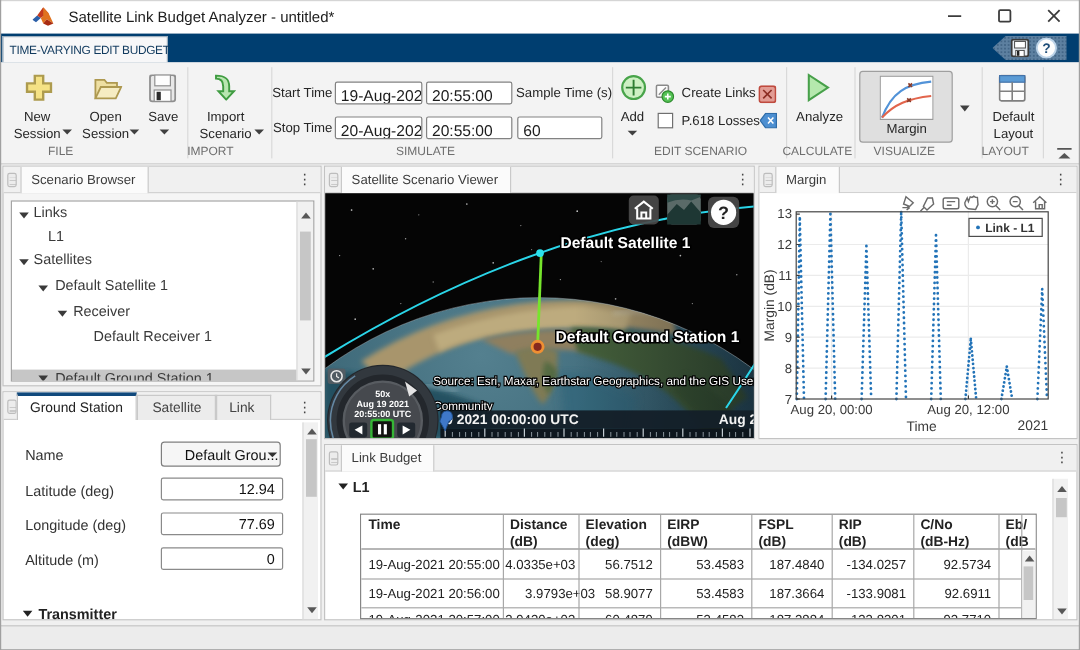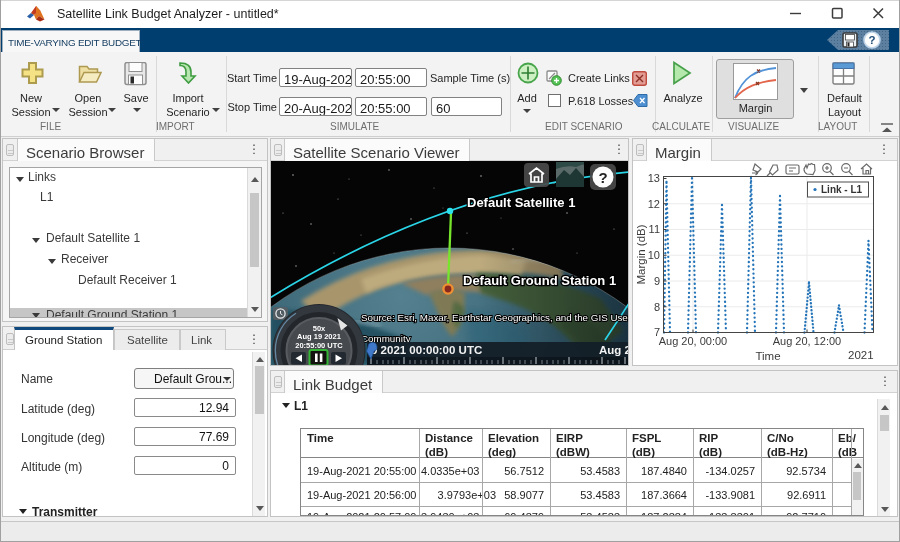--- a/index.html
+++ b/index.html
@@ -18,21 +18,21 @@
 #toolstrip { left:0; top:52px; width:900px; height:85px; background:#f3f3f3; border-bottom:1px solid #cfcfcf; }
 .vsep { position:absolute; top:56px; height:76px; width:1px; background:#d9d9d9; }
 .seclab { position:absolute; top:121px; font-size:10px; color:#6e6e6e; text-align:left; }
 .tslab { position:absolute; font-size:11px; color:#262626; white-space:nowrap; }
 .tsbtnlab { position:absolute; font-size:11px; line-height:14px; color:#262626; text-align:center; white-space:nowrap; }
 .dda { position:absolute; width:0; height:0; border-left:4px solid transparent; border-right:4px solid transparent; border-top:4px solid #404040; }
 .tsfield { position:absolute; height:19px; background:#fff; border:1px solid #828282; border-radius:2px; font-size:13px; color:#1c1c1c; padding:3px 2px 0 4px; white-space:nowrap; overflow:hidden; }
 
 .panel { position:absolute; background:#f5f5f5; border:1px solid #c3c3c3; }
 .ptitle { position:absolute; left:0; top:0; right:0; height:22px; background:#f0f0f0; border-bottom:1px solid #d2d2d2; }
-.ptab { position:absolute; top:0; height:22px; background:#fbfbfb; border-left:1px solid #c9c9c9; border-right:1px solid #c9c9c9; font-size:15px; color:#3c3c3c; padding:5px 10px 0 8px; white-space:nowrap; }
+.ptab { position:absolute; top:0; height:22px; background:#fbfbfb; border-left:1px solid #c9c9c9; border-right:1px solid #c9c9c9; font-size:11px; color:#3c3c3c; padding:5px 10px 0 8px; white-space:nowrap; }
 .grip { position:absolute; left:3px; top:5px; width:8px; height:12px; background:#ececec; border:1px solid #bdbdbd; border-radius:2px; background-image:repeating-linear-gradient(0deg,#c9c9c9 0 1px,transparent 1px 3px); background-position:0 2px; background-size:6px 9px; background-repeat:no-repeat; background-origin:content-box; padding:1px; }
 .pmenu { position:absolute; top:3px; font-size:12px; color:#444; letter-spacing:0; }
 .scrollcol { position:absolute; background:#f1f1f1; border-left:1px solid #dadada; }
 .sthumb { position:absolute; background:#c6c6c6; }
 .sarrow { position:absolute; width:0; height:0; }
 .up { border-left:4px solid transparent; border-right:4px solid transparent; border-bottom:5px solid #585858; }
 .down { border-left:4px solid transparent; border-right:4px solid transparent; border-top:5px solid #585858; }
 
 .trow { position:absolute; left:0; width:100%; height:19px; font-size:12px; color:#3a3a3a; }
 .tarr { position:absolute; width:0; height:0; border-left:4px solid transparent; border-right:4px solid transparent; border-top:5px solid #3a3a3a; top:7px; }
@@ -184,20 +184,24 @@
   <div class="grip"></div>
   <div class="ptab" style="left:14px">Scenario Browser</div>
   <div class="pmenu" style="left:245px">⋮</div>
   <div class="abs" style="left:6px;top:28px;width:253px;height:151px;background:#fff;border:1px solid #a5a5a5;overflow:hidden">
     <div class="trow" style="top:2px">
         <span class="tarr" style="left:6px"></span>
         <span style="position:absolute;left:18px">Links</span>
       </div>
     <div class="trow" style="top:22px">
         <span style="position:absolute;left:30px">L1</span>
+      </div>
+    <div class="trow" style="top:41px">
+        <span class="tarr" style="left:6px"></span>
+        <span style="position:absolute;left:18px">Satellites</span>
       </div>
     <div class="trow" style="top:63px">
         <span class="tarr" style="left:22px"></span>
         <span style="position:absolute;left:36px">Default Satellite 1</span>
       </div>
     <div class="trow" style="top:84px">
         <span class="tarr" style="left:38px"></span>
         <span style="position:absolute;left:51px">Receiver</span>
       </div>
     <div class="trow" style="top:105px">

